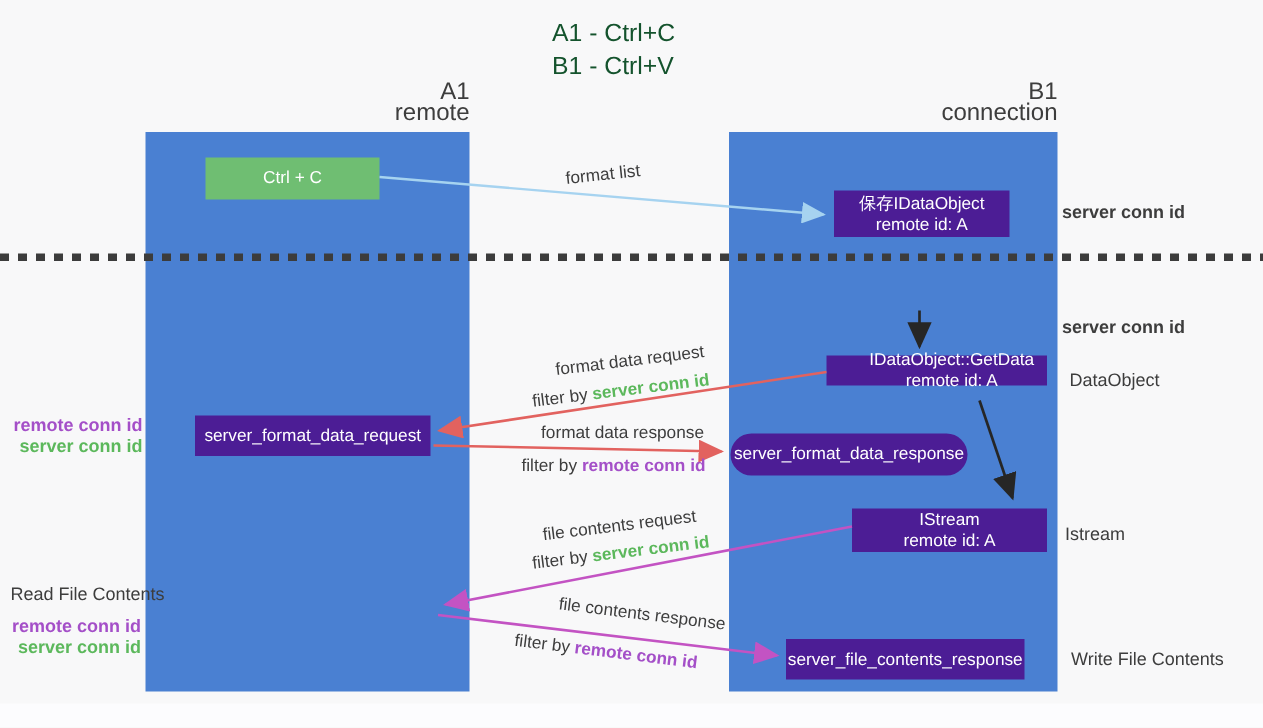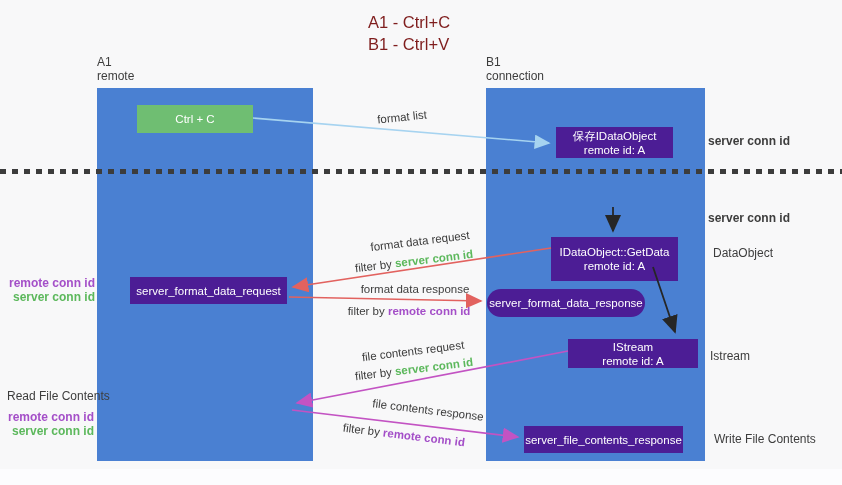--- a/index.html
+++ b/index.html
@@ -1,20 +1,20 @@
 <!DOCTYPE html>
 <html><head>
 <meta charset="utf-8">
 <style>
   html,body{margin:0;padding:0;background:#f8f8f9;}
   .stage{position:relative;width:842px;height:485px;background:#f8f8f9;overflow:hidden;
          font-family:"Liberation Sans",sans-serif;color:#3d3d3d;}
   .footer-strip{position:absolute;left:0;bottom:0;width:842px;height:16px;background:#fcfcfe;}
-  .title{position:absolute;left:368px;top:11px;font-size:16.5px;line-height:22px;color:#7f1d1d;}
-  .lane-header{position:absolute;top:55px;font-size:12px;line-height:14px;text-align:left;color:#3d3d3d;}
+  .title{position:absolute;left:368px;top:11px;font-size:16.5px;line-height:22px;color:#14532d;}
+  .lane-header{position:absolute;top:55px;font-size:16px;line-height:14px;text-align:right;color:#3d3d3d;}
   .lane{position:absolute;top:88px;height:373px;background:#4a80d2;}
   .divider{position:absolute;left:0;top:169px;width:842px;height:5px;z-index:4;
            background:repeating-linear-gradient(90deg,#3c3c3c 0,#3c3c3c 6px,transparent 6px,transparent 12px);}
   .box{position:absolute;display:flex;flex-direction:column;align-items:center;justify-content:center;
        text-align:left;color:#fff;font-size:11.5px;line-height:14px;z-index:3;}
   .box.green{background:#6fbe72;}
   .box.orange{background:#4c1d95;}
   svg.arrows{position:absolute;left:0;top:0;z-index:5;pointer-events:none;}
   .mid-label{position:absolute;z-index:6;font-size:11.5px;white-space:nowrap;color:#3d3d3d;
              transform:translate(-50%,-50%);}
@@ -53,21 +53,21 @@
 
   <div class="divider"></div>
 
   <div class="box green" style="left:137px;top:105px;width:116px;height:28px;">
     <div>Ctrl + C</div>
   </div>
   <div class="box orange" style="left:556px;top:127px;width:117px;height:31px;">
     <div>保存IDataObject</div>
     <div>remote id: A</div>
   </div>
-  <div class="box orange" style="left:551px;top:237px;width:127px;height:44px;">
+  <div class="box orange" style="left:551px;top:237px;width:127px;height:20px;padding-left:20px;">
     <div>IDataObject::GetData</div>
     <div>remote id: A</div>
   </div>
   <div class="box orange" style="left:130px;top:277px;width:157px;height:27px;">
     <div>server_format_data_request</div>
   </div>
   <div class="box orange" style="left:487px;top:289px;width:158px;height:28px;border-radius:14px;">
     <div>server_format_data_response</div>
   </div>
   <div class="box orange" style="left:568px;top:339px;width:130px;height:29px;">

